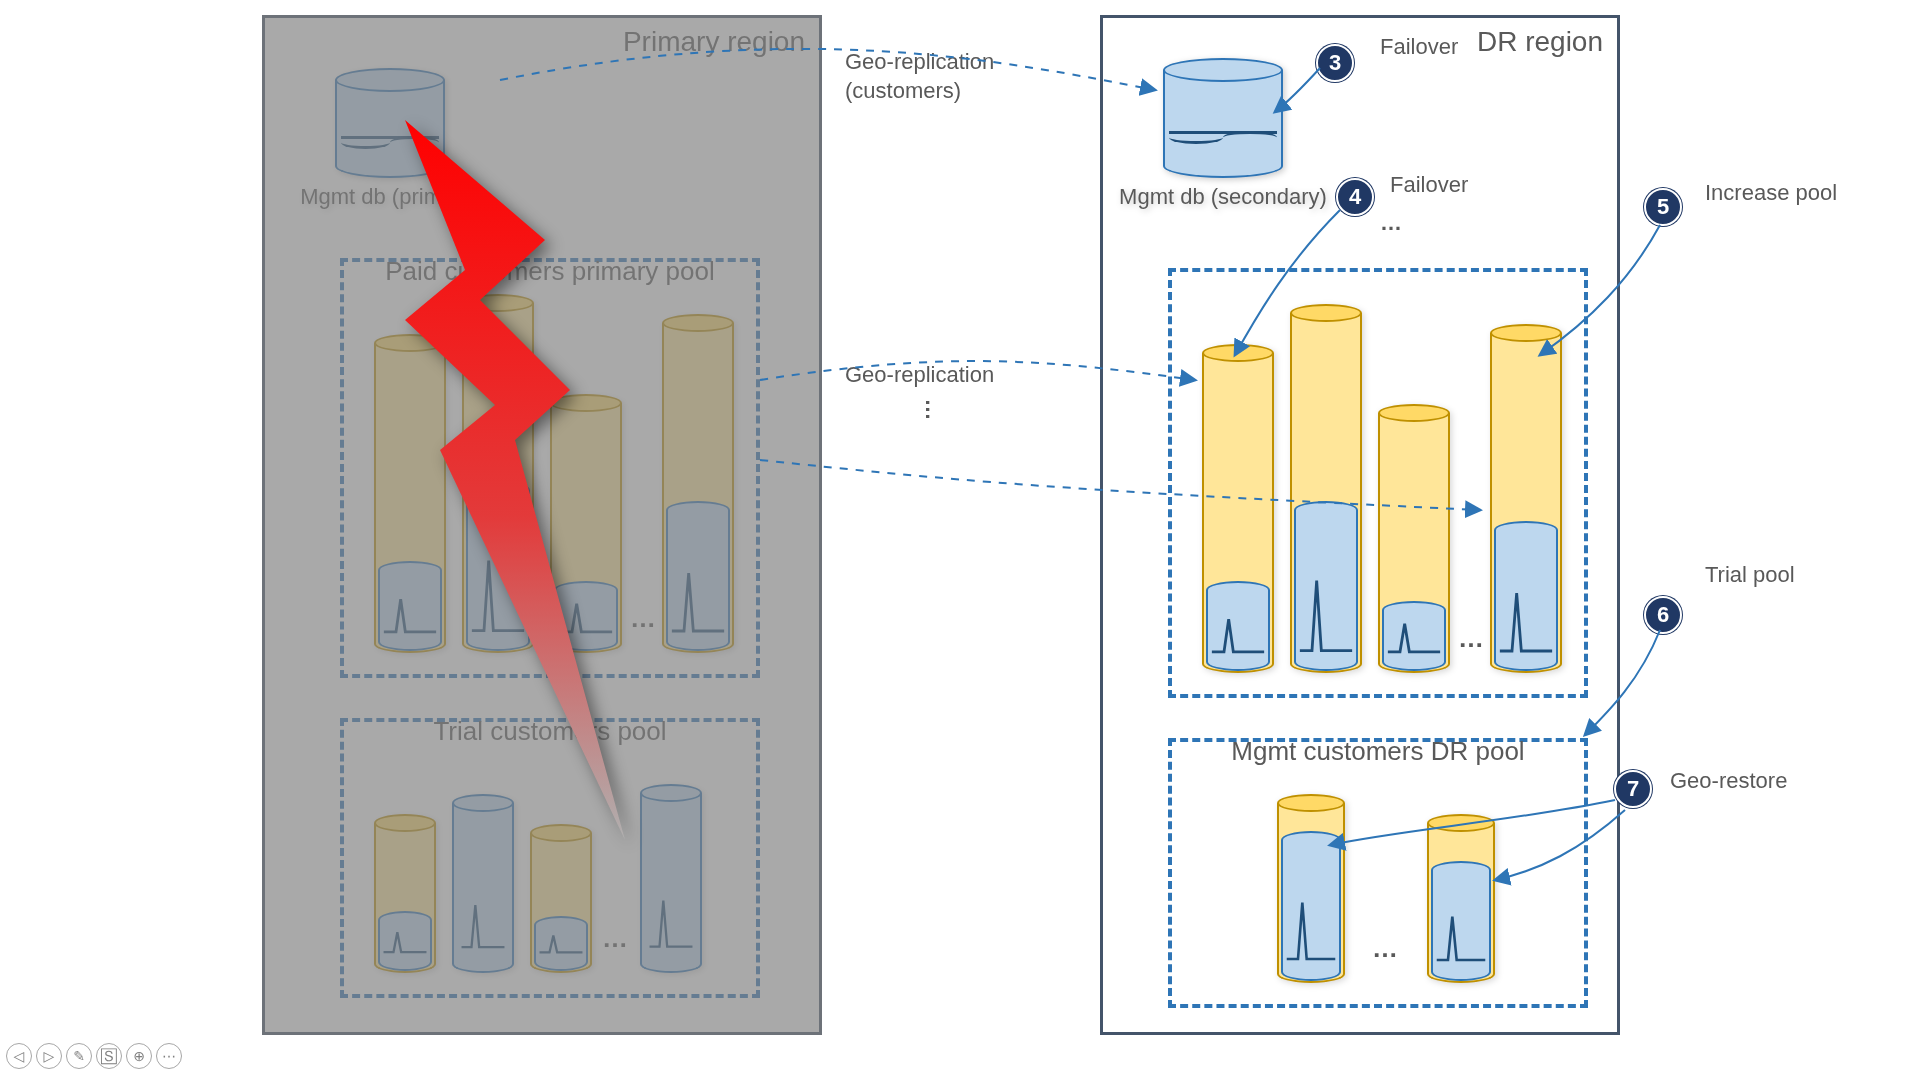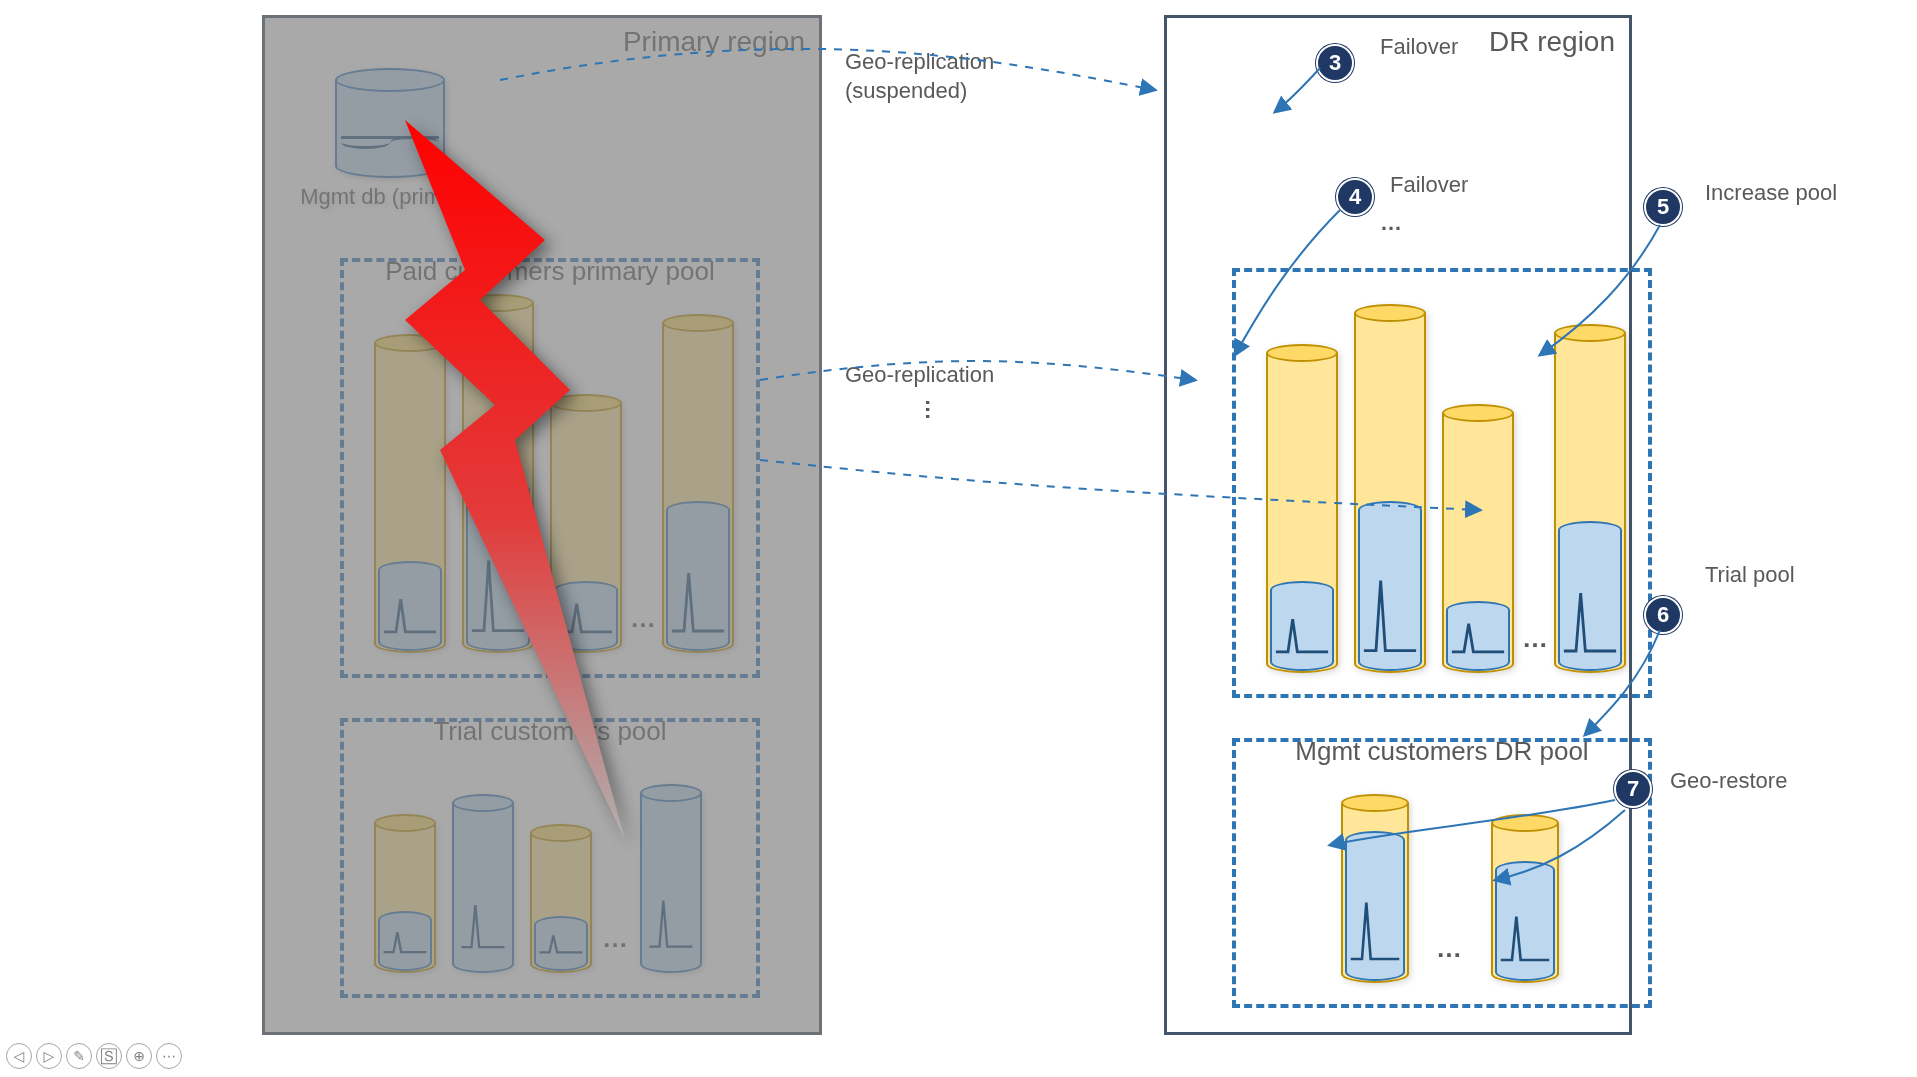--- a/index.html
+++ b/index.html
@@ -298,23 +298,30 @@
     <defs>
       <linearGradient id="bolt" x1="0" y1="0" x2="0" y2="1">
         <stop offset="0" stop-color="#ff0000"></stop>
         <stop offset="0.55" stop-color="#e33a3a"></stop>
         <stop offset="1" stop-color="#b0b0b0"></stop>
       </linearGradient>
     </defs>
     <path fill="url(#bolt)" d="M60 0 L200 120 L135 180 L225 270 L170 320 L280 720 L95 330 L150 285 L60 200 L120 150 Z"></path>
   </svg>
 
-  <div class="region" style="left:1164px; top:15px; width:468px; height:1020px;">
+  <div class="region" style="left:1100px; top:15px; width:520px; height:1020px;">
     <div class="region-title">DR region</div>
 
+    <div class="db" style="left:60px; top:40px; width:120px; height:120px;">
+      <div class="db-top"></div>
+      <div class="db-body">
+          <div class="wave-db"></div>
+        </div>
+      <div class="db-label">Mgmt db (secondary)</div>
+    </div>
 
     <div class="pool" style="left:65px; top:250px; width:420px; height:430px;">
       <div class="tube" style="left:30px; bottom:20px; width:72px; height:330px;">
         <div class="tube-top"></div>
           <div class="tube-body" style="height:320px;">
             <div class="tube-fill" style="height:90px;"></div>
             <div class="tube-spike">
               <svg viewBox="0 0 60 55">
                 <path d="M2 45 L15 45 L20 10 L25 45 L58 45"></path>
               </svg>
@@ -380,21 +387,21 @@
                 <path d="M2 55 L15 55 L20 5 L25 55 L58 55"></path>
               </svg>
             </div>
           </div>
       </div>
     </div>
   </div>
 
   <div class="anno" style="left:845px; top:48px; line-height:1.3;">
     <div>Geo-replication</div>
-    <div>(suspended)</div>
+    <div>(customers)</div>
   </div>
   <div class="anno" style="left:845px; top:362px;">Geo-replication</div>
   <div class="dots" style="left:920px; top:398px; font-size:22px; writing-mode: horizontal-tb; transform: rotate(90deg);">…</div>
 
   <div class="badge" style="left:1316px; top:44px;">3</div>
   <div class="anno" style="left:1380px; top:34px;">Failover</div>
 
   <div class="badge" style="left:1336px; top:178px;">4</div>
   <div class="anno" style="left:1390px; top:172px;">Failover</div>
   <div class="dots" style="left:1380px; top:210px; font-size:22px;">…</div>

